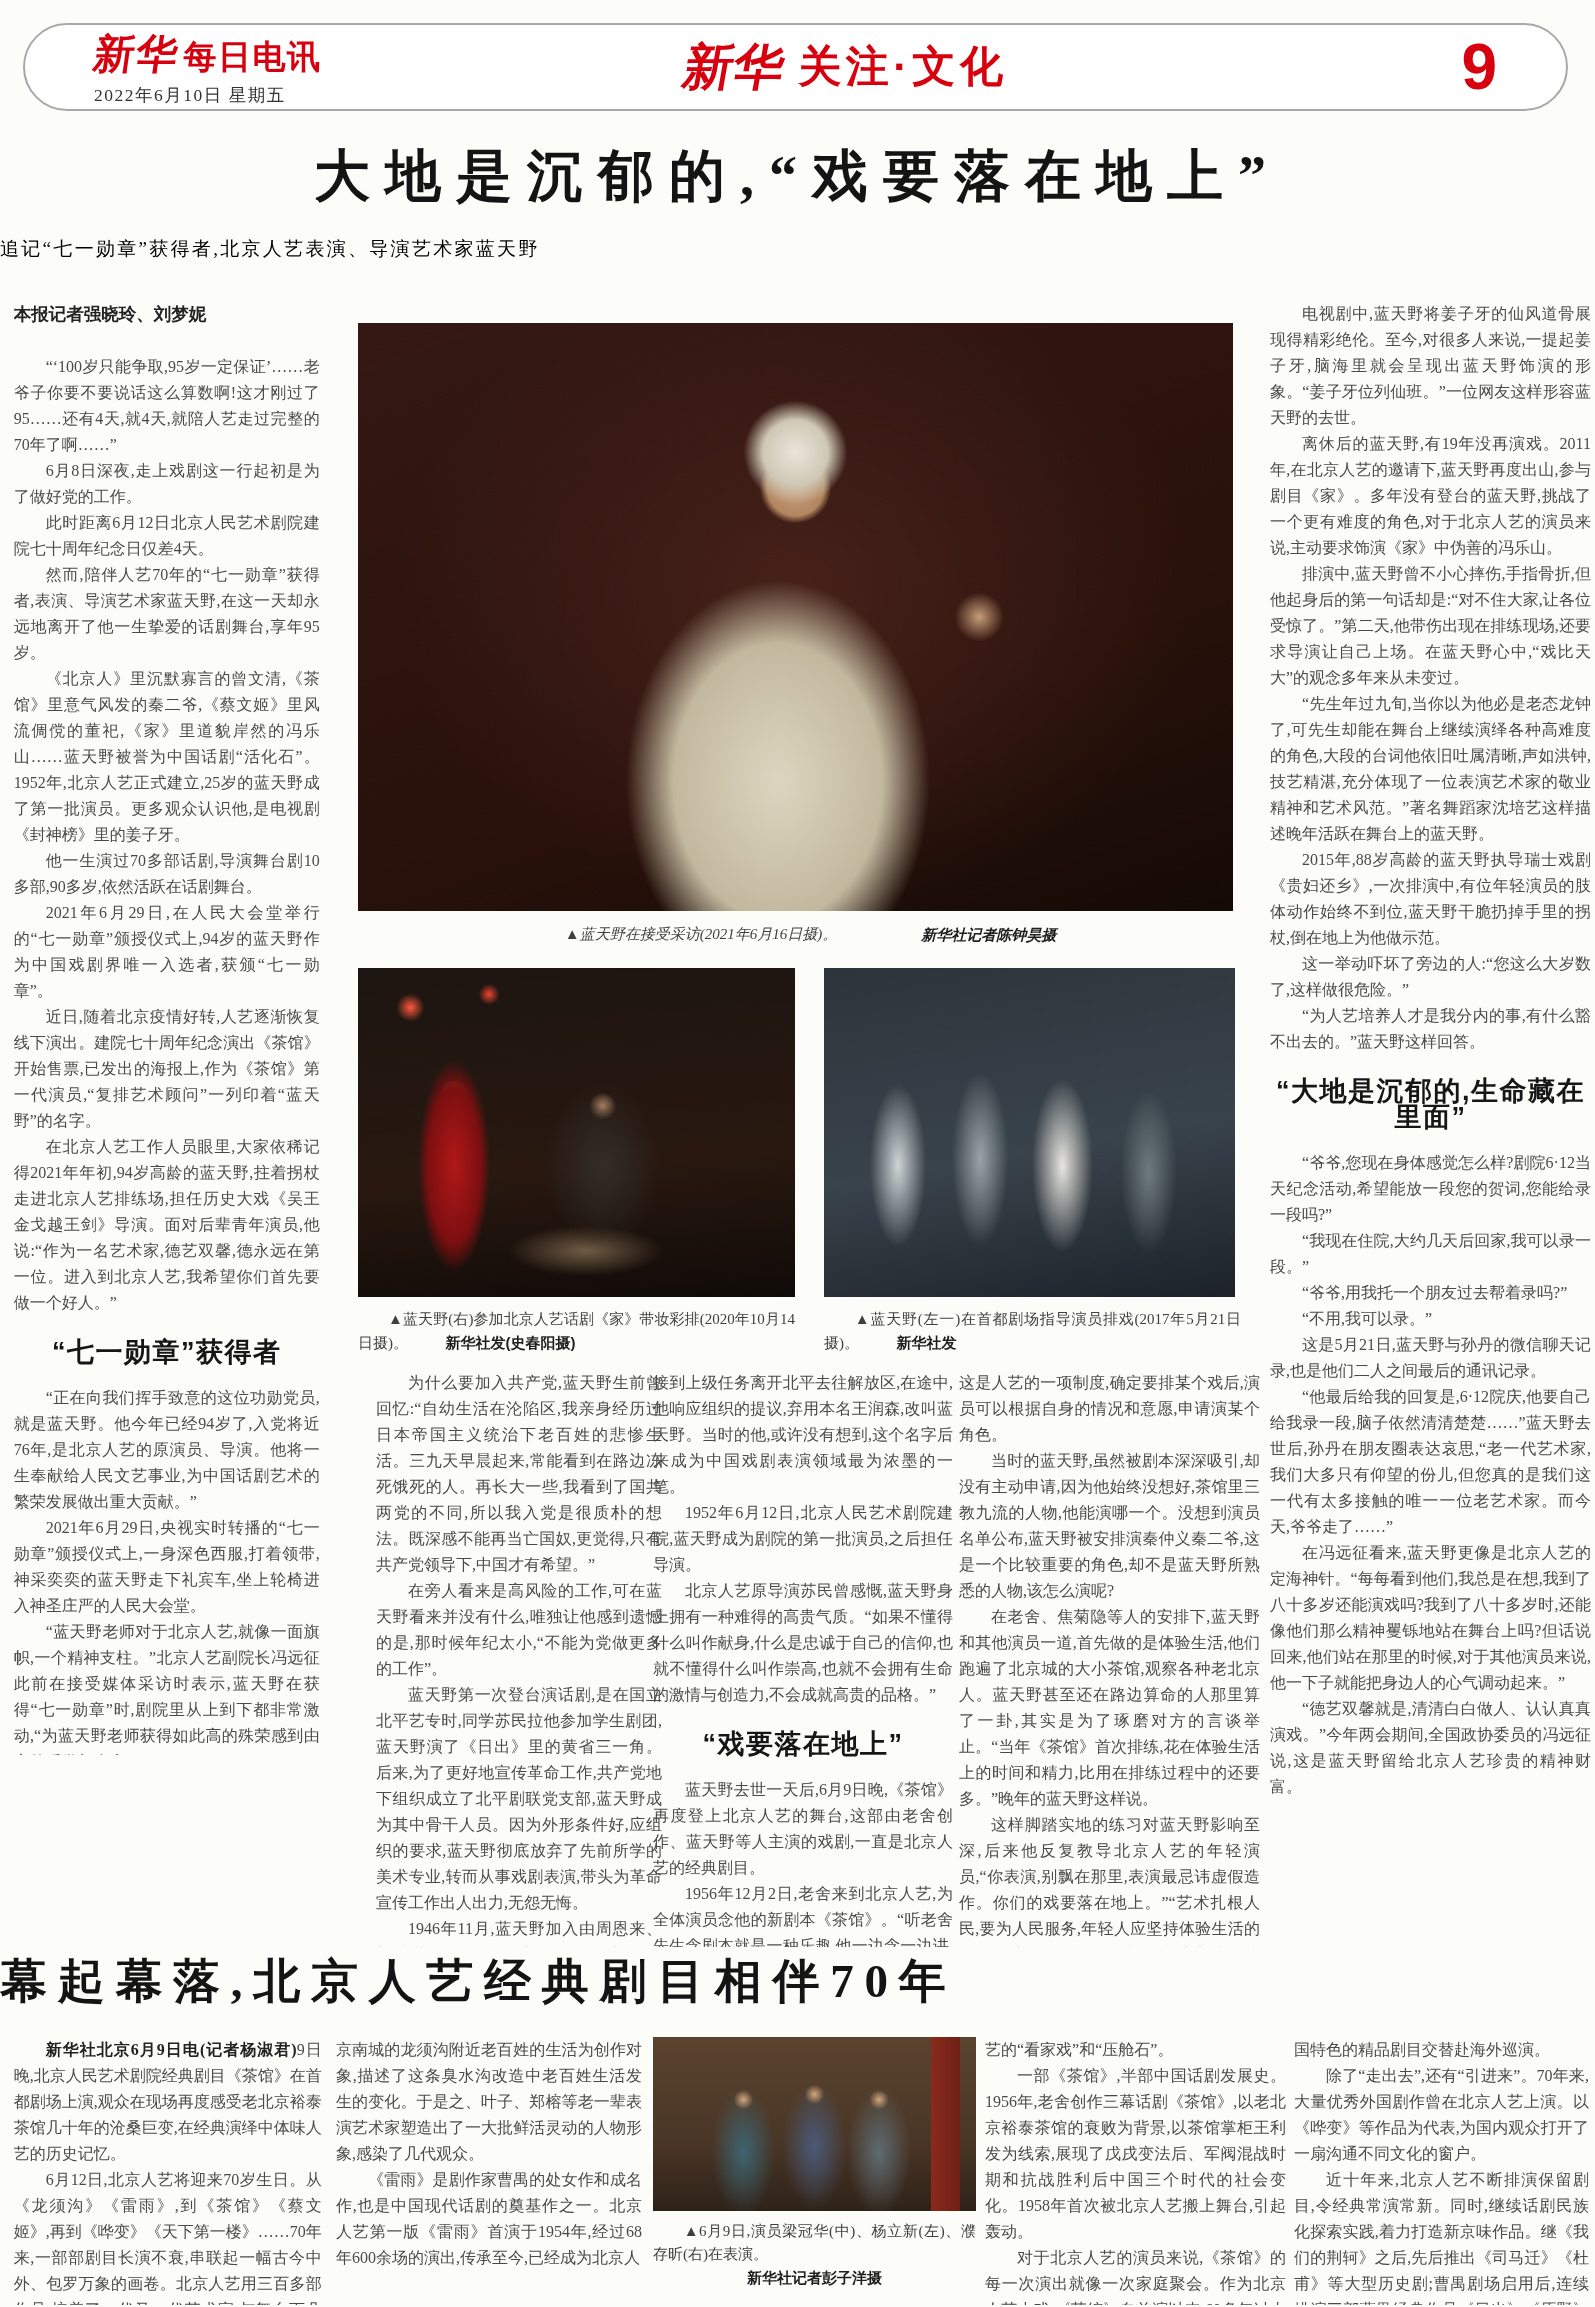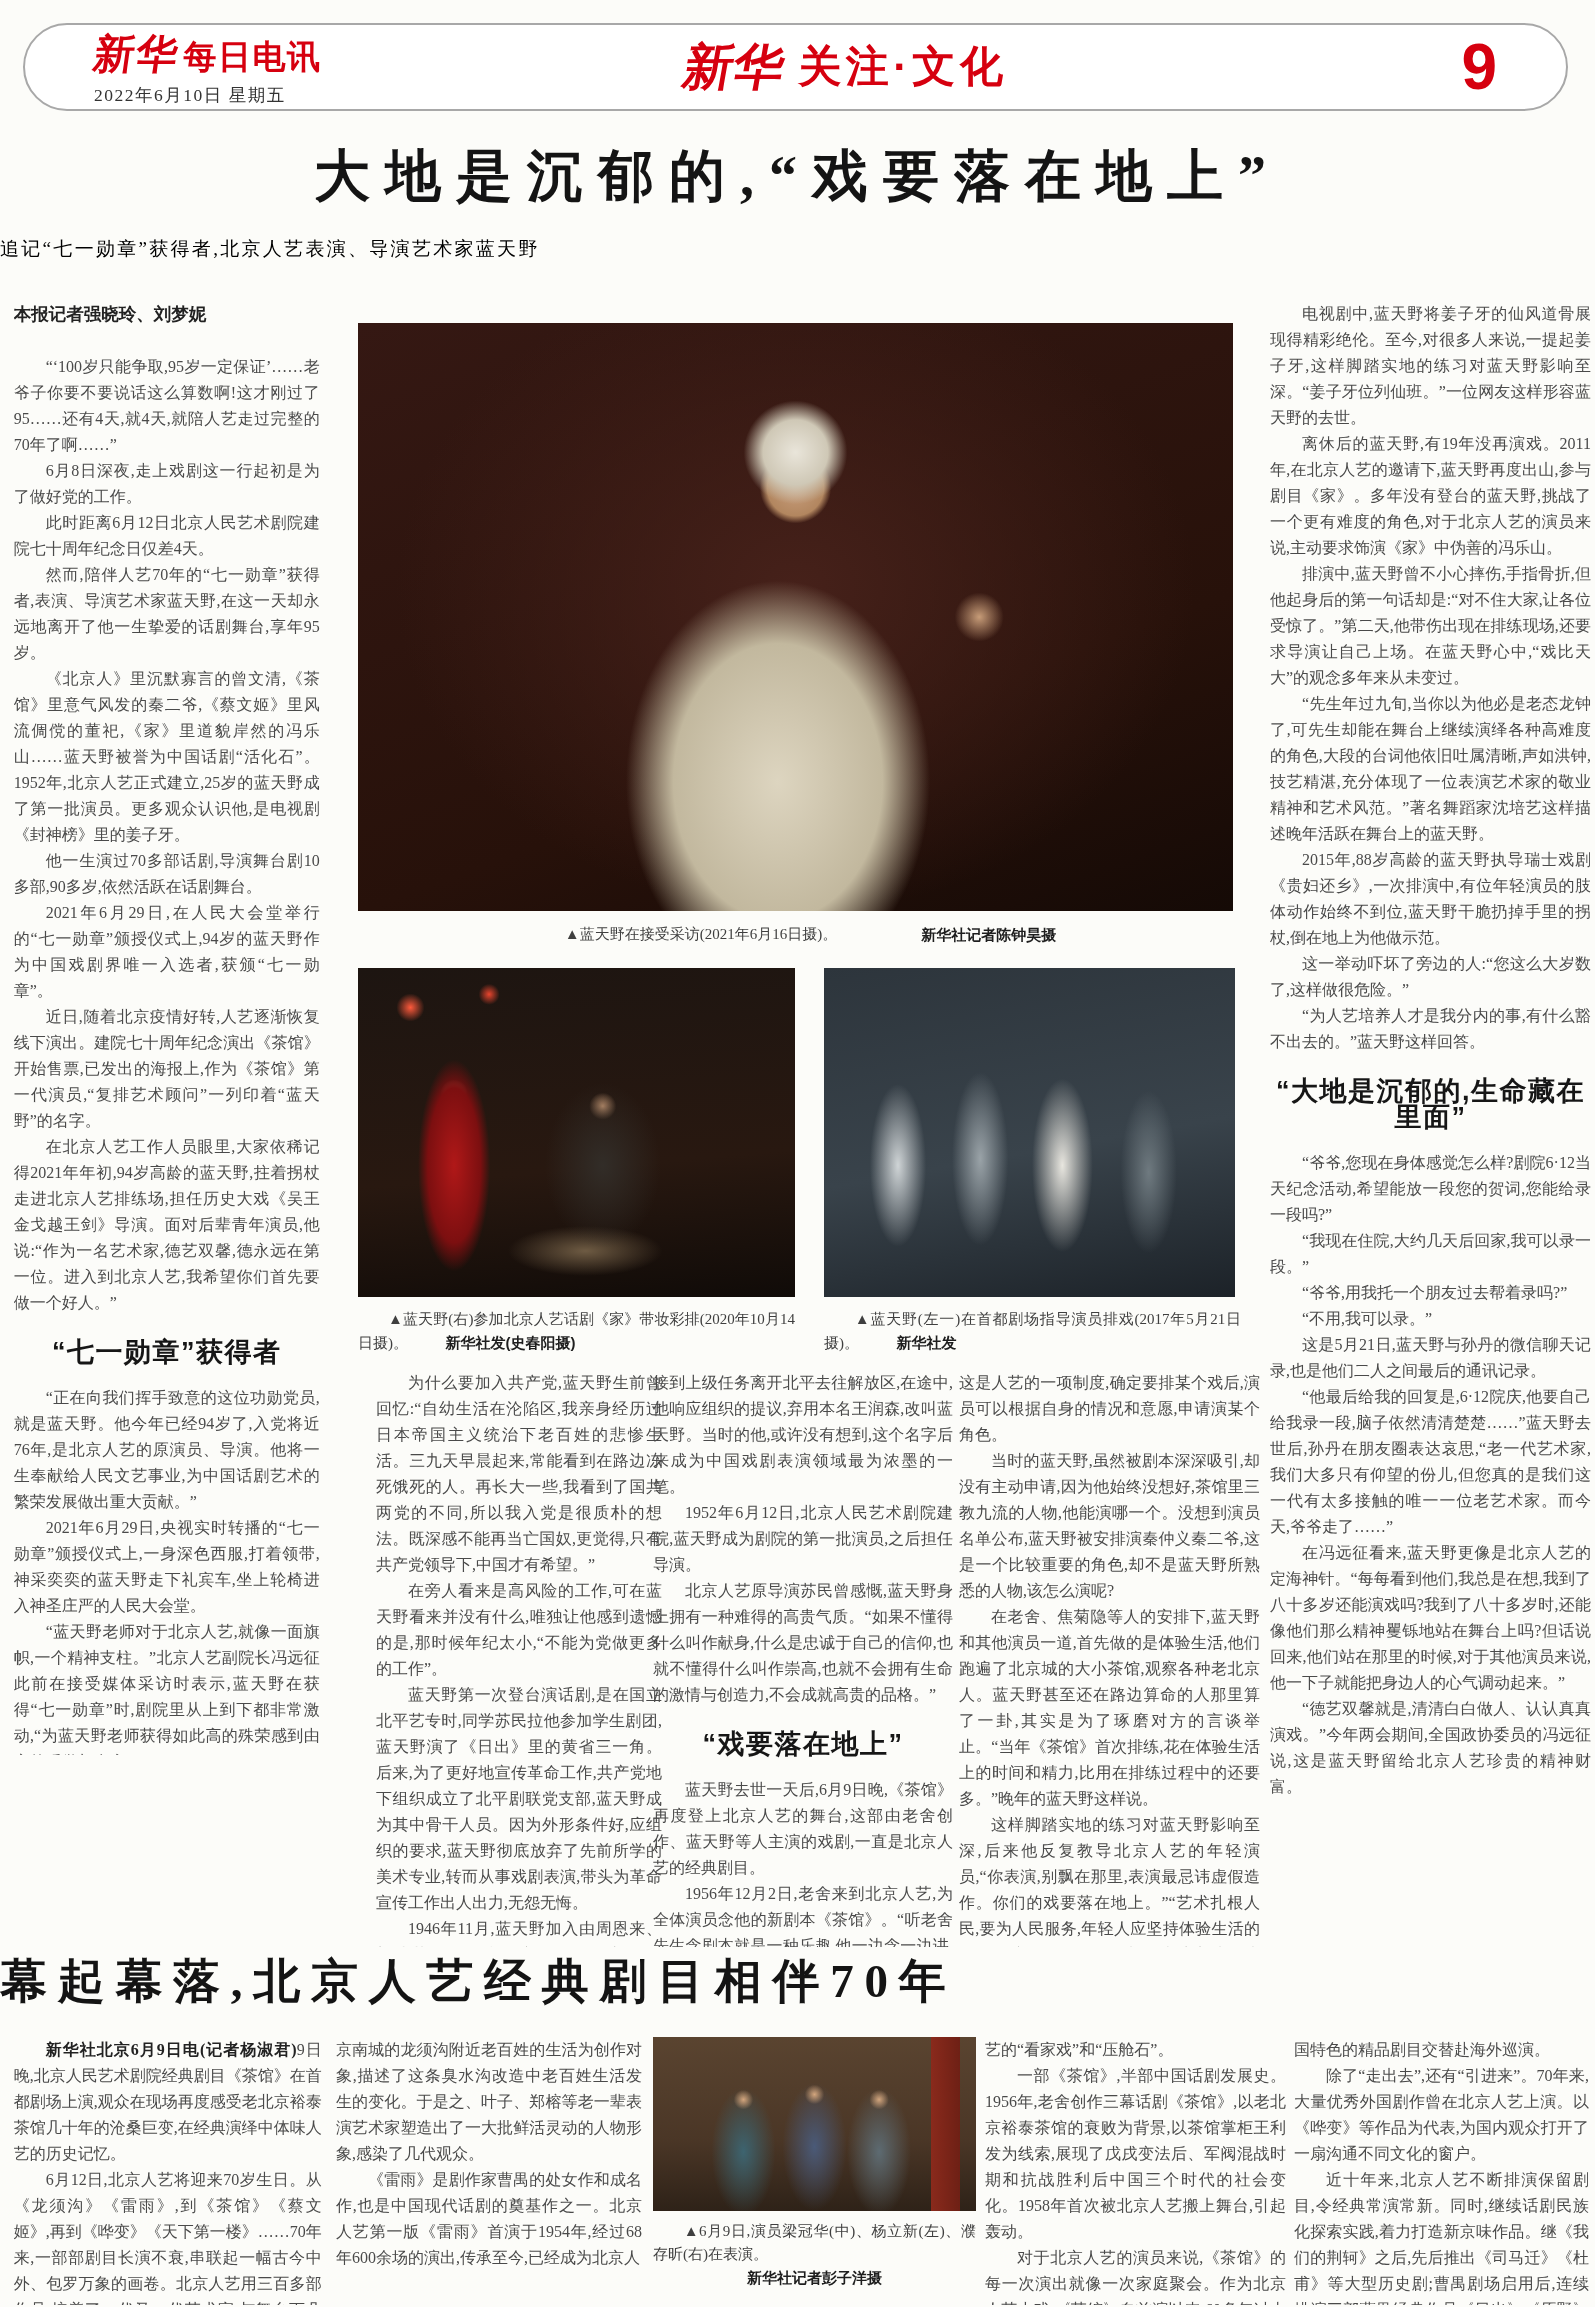--- a/index.html
+++ b/index.html
@@ -75,21 +75,21 @@
       radial-gradient(circle 13px at 70% 36%, #d3a67e, rgba(0,0,0,0) 75%),
       radial-gradient(ellipse 40px 80px at 28% 66%, #3d6470, rgba(0,0,0,0) 80%),
       radial-gradient(ellipse 40px 80px at 50% 63%, #4a5a78, rgba(0,0,0,0) 80%),
       radial-gradient(ellipse 40px 80px at 70% 66%, #5d6b72, rgba(0,0,0,0) 80%),
       linear-gradient(90deg, rgba(0,0,0,0) 86%, #8a2a1c 86%, #6e2015 95%, rgba(0,0,0,0) 95%),
       linear-gradient(180deg,#5a4430 0%,#4a3626 60%,#2e2218 100%);}
   
   .cap{position:absolute;font-size:15px;line-height:23px;color:#3f3f3f;text-align:justify;}
   .cap .cap-text{text-indent:2em;}
   .cap .cap-credit{font-weight:bold;color:#1e1e1e;font-family:"Liberation Sans",sans-serif;}
-  .cap-main{left:358px;top:923px;width:875px;display:flex;justify-content:center;gap:84px;text-align:center;}
+  .cap-main{left:358px;top:923px;width:875px;display:flex;justify-content:center;gap:84px;text-align:center;font-style:italic;}
   .cap-a{left:358px;top:1308px;width:437px;}
   .cap-a .cap-credit,.cap-b .cap-credit,.cap-b3 .cap-credit{margin-left:2.5em;}
   .cap-b{left:824px;top:1308px;width:417px;}
   .cap-b3{left:653px;top:2220px;width:323px;}
   .cap-b3 .credit-line{display:block;text-align:center;font-weight:bold;color:#1e1e1e;
        font-family:"Liberation Sans",sans-serif;margin-left:0;}
   .cap-inline-indent{display:inline-block;width:2em;}
 </style>
 </head>
 <body>
@@ -170,21 +170,21 @@
 
   <div class="col c4">
       <p class="para cont">这是人艺的一项制度,确定要排某个戏后,演员可以根据自身的情况和意愿,申请演某个角色。</p>
       <p class="para">当时的蓝天野,虽然被剧本深深吸引,却没有主动申请,因为他始终没想好,茶馆里三教九流的人物,他能演哪一个。没想到演员名单公布,蓝天野被安排演秦仲义秦二爷,这是一个比较重要的角色,却不是蓝天野所熟悉的人物,该怎么演呢?</p>
       <p class="para">在老舍、焦菊隐等人的安排下,蓝天野和其他演员一道,首先做的是体验生活,他们跑遍了北京城的大小茶馆,观察各种老北京人。蓝天野甚至还在路边算命的人那里算了一卦,其实是为了琢磨对方的言谈举止。“当年《茶馆》首次排练,花在体验生活上的时间和精力,比用在排练过程中的还要多。”晚年的蓝天野这样说。</p>
       <p class="para">这样脚踏实地的练习对蓝天野影响至深,后来他反复教导北京人艺的年轻演员,“你表演,别飘在那里,表演最忌讳虚假造作。你们的戏要落在地上。”“艺术扎根人民,要为人民服务,年轻人应坚持体验生活的创作传统。”“你们学的都是表演方法。比表演方法更重要的其实一个是文化修养,一个是生活积累,甚至生活积累更重要”……</p>
     </div>
 
   <div class="col c5">
     <div>
-        <p class="para">电视剧中,蓝天野将姜子牙的仙风道骨展现得精彩绝伦。至今,对很多人来说,一提起姜子牙,这样脚踏实地的练习对蓝天野影响至深。“姜子牙位列仙班。”一位网友这样形容蓝天野的去世。</p>
+        <p class="para">电视剧中,蓝天野将姜子牙的仙风道骨展现得精彩绝伦。至今,对很多人来说,一提起姜子牙,脑海里就会呈现出蓝天野饰演的形象。“姜子牙位列仙班。”一位网友这样形容蓝天野的去世。</p>
         <p class="para">离休后的蓝天野,有19年没再演戏。2011年,在北京人艺的邀请下,蓝天野再度出山,参与剧目《家》。多年没有登台的蓝天野,挑战了一个更有难度的角色,对于北京人艺的演员来说,主动要求饰演《家》中伪善的冯乐山。</p>
         <p class="para">排演中,蓝天野曾不小心摔伤,手指骨折,但他起身后的第一句话却是:“对不住大家,让各位受惊了。”第二天,他带伤出现在排练现场,还要求导演让自己上场。在蓝天野心中,“戏比天大”的观念多年来从未变过。</p>
         <p class="para">“先生年过九旬,当你以为他必是老态龙钟了,可先生却能在舞台上继续演绎各种高难度的角色,大段的台词他依旧吐属清晰,声如洪钟,技艺精湛,充分体现了一位表演艺术家的敬业精神和艺术风范。”著名舞蹈家沈培艺这样描述晚年活跃在舞台上的蓝天野。</p>
         <p class="para">2015年,88岁高龄的蓝天野执导瑞士戏剧《贵妇还乡》,一次排演中,有位年轻演员的肢体动作始终不到位,蓝天野干脆扔掉手里的拐杖,倒在地上为他做示范。</p>
         <p class="para">这一举动吓坏了旁边的人:“您这么大岁数了,这样做很危险。”</p>
         <p class="para">“为人艺培养人才是我分内的事,有什么豁不出去的。”蓝天野这样回答。</p>
       </div>
     <h3 class="colhead">“大地是沉郁的,生命藏在里面”</h3>
     <div>
         <p class="para">“爷爷,您现在身体感觉怎么样?剧院6·12当天纪念活动,希望能放一段您的贺词,您能给录一段吗?”</p>

